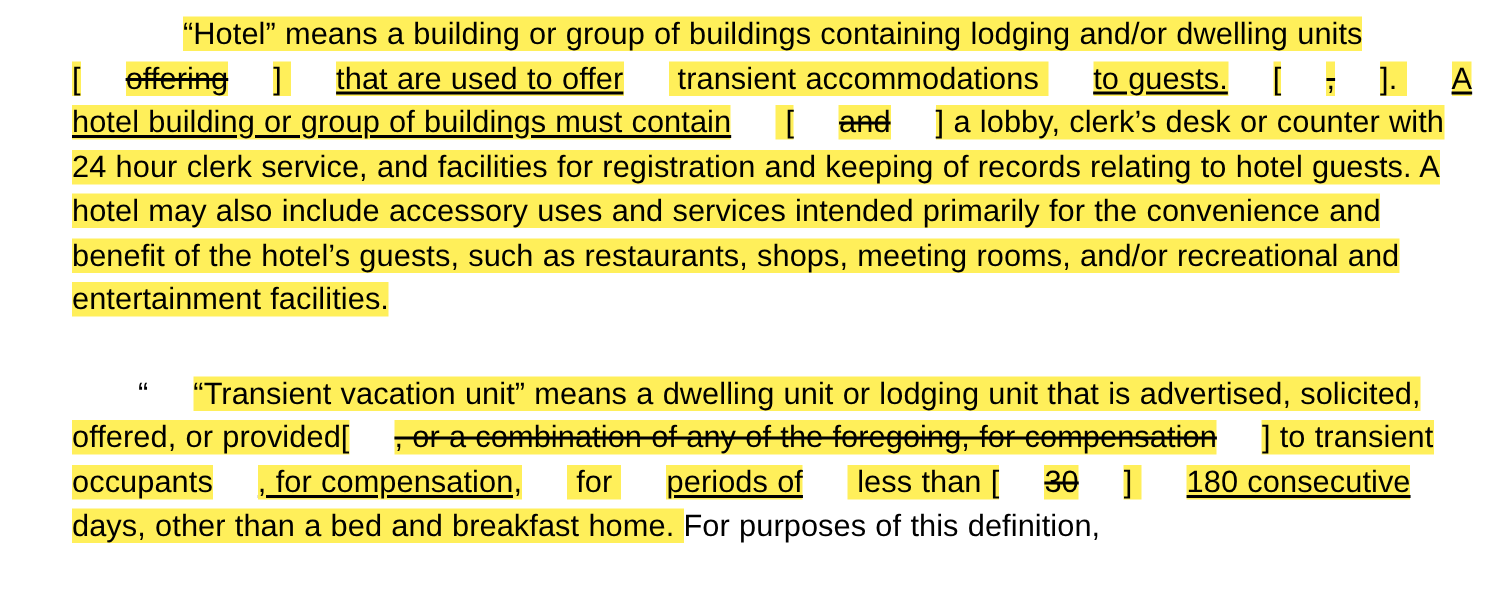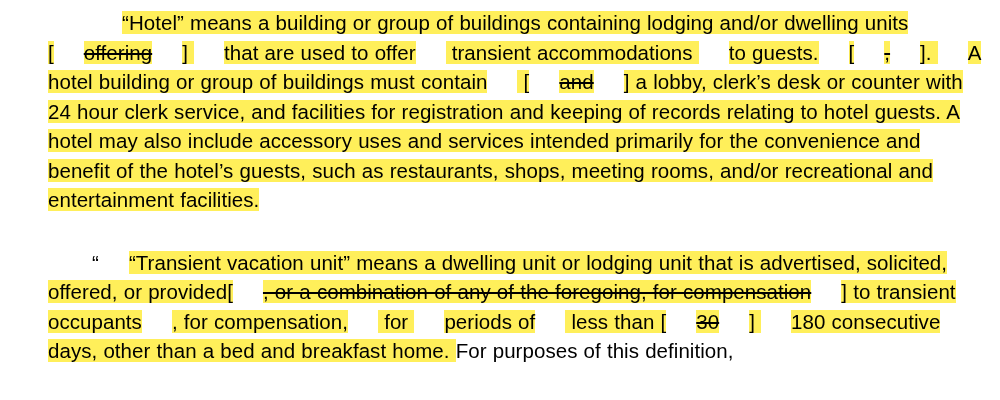--- a/index.html
+++ b/index.html
@@ -38,20 +38,21 @@
     display: inline-block;
     width: 74px;
   }
   .hl {
     background-color: #ffef5a;
     box-decoration-break: clone;
     margin-left: 30px;
     -webkit-box-decoration-break: clone;
   }
   .ins {
+    text-decoration: underline;
     text-underline-offset: 2px;
   }
   .del {
     text-decoration: line-through;
     text-decoration-thickness: 1.5px;
   }
   .nohl {
     background-color: transparent;
   }
 </style>

